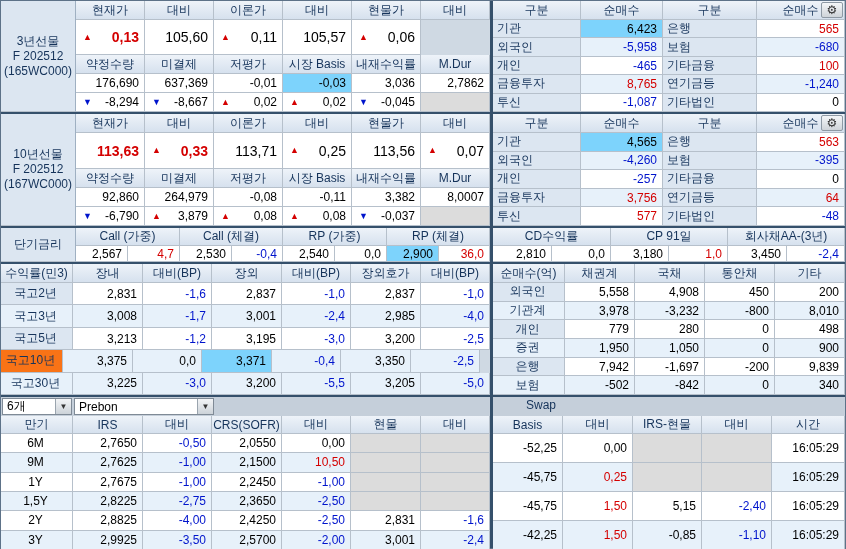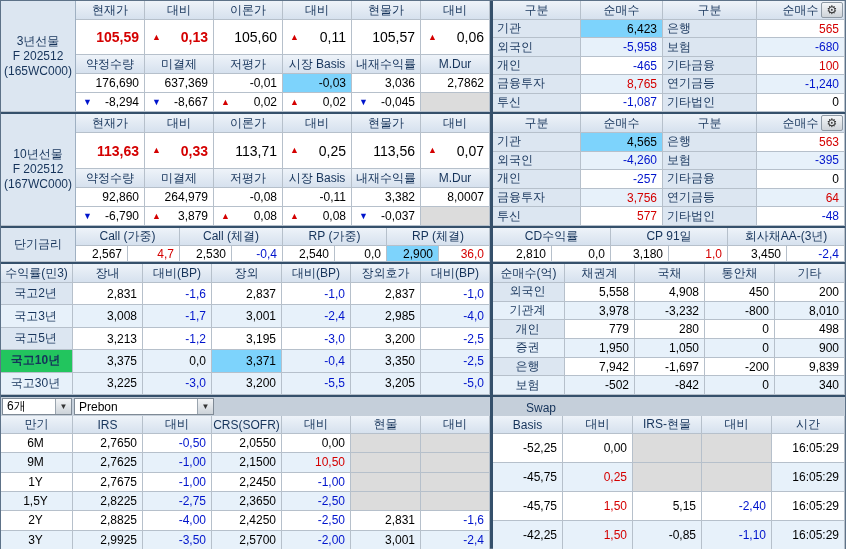--- a/index.html
+++ b/index.html
@@ -29,21 +29,21 @@
   .futlabel { display:flex; flex-direction:column; align-items:center; justify-content:center;
               width:75px; background:#dce6f1; color:#15335a; border-right:1px solid #9fb0c2; border-bottom:1px solid #b6c0cb;
               text-align:center; line-height:1.25; }
   .frows { flex:1; display:flex; flex-direction:column; }
   .invrows { display:flex; flex-direction:column; height:calc(100% - 19px); }
   .invrows .row { flex:1; }
   .gear-btn { position:absolute; right:2px; top:1px; width:22px; height:16px;
               background:linear-gradient(180deg,#f4f6f8,#cfd4d9); border:1px solid #8e99a4; border-radius:2px;
               display:flex; align-items:center; justify-content:center; cursor:pointer; z-index:3; }
   .gear-btn span { font-size:12px; line-height:1; color:#333; }
-  .swap-bar { display:flex; align-items:flex-end; height:19px; background:#c5cfda; padding:1px; }
+  .swap-bar { display:flex; align-items:flex-start; height:19px; background:#c5cfda; padding:1px; }
   .dd { display:flex; align-items:center; justify-content:space-between; background:#fff;
         border:1px solid #7f8a96; height:17px; padding-left:4px; margin-right:2px; cursor:pointer; }
   .dda { width:16px; height:15px; display:flex; align-items:center; justify-content:center;
          background:linear-gradient(180deg,#f2f4f6,#cdd3d9); border-left:1px solid #9aa4ae; font-size:8px; color:#333; }
   .swap-title { margin-left:28px; color:#15335a; }
   .swapgrid-l { position:absolute; left:0; top:19px; width:489px; height:134px; display:flex; flex-direction:column; }
   .swapgrid-r { position:absolute; left:492px; top:19px; width:352px; height:134px; display:flex; flex-direction:column; }
   .swaprows { flex:1; display:flex; flex-direction:column; }
   .swaprows .row { flex:1; }
   .bondrows { display:flex; flex-direction:column; height:calc(100% - 19px); }
@@ -76,23 +76,20 @@
             </div>
             <div class="cell hdr" style="width: 69px;">
               <span>현물가</span>
             </div>
             <div class="cell hdr" style="width: 69px;">
               <span>대비</span>
             </div>
           </div>
           <div class="row" style="height: 35px;">
             <div class="cell big" style="width: 69px;">
-              <span class="red bold">105,59</span>
-            </div>
-            <div class="cell big" style="width: 69px;">
               <span class="arr up">▲</span>
               <span class="red bold">0,13</span>
             </div>
             <div class="cell big" style="width: 69px;">
               <span>105,60</span>
             </div>
             <div class="cell big" style="width: 69px;">
               <span class="arr up">▲</span>
               <span>0,11</span>
             </div>
@@ -640,21 +637,21 @@
               <span class="blue">-3,0</span>
             </div>
             <div class="cell" style="width: 70px;">
               <span>3,200</span>
             </div>
             <div class="cell" style="width: 69px;">
               <span class="blue">-2,5</span>
             </div>
           </div>
           <div class="row">
-            <div class="cell lbl alt" style="width: 72px; background: #22c55e; font-weight: bold;">
+            <div class="cell lbl alt" style="width: 62px; background: #f97316;">
               <span>국고10년</span>
             </div>
             <div class="cell alt" style="width: 70px;">
               <span>3,375</span>
             </div>
             <div class="cell alt" style="width: 69px;">
               <span>0,0</span>
             </div>
             <div class="cell hl" style="width: 70px;">
               <span>3,371</span>

